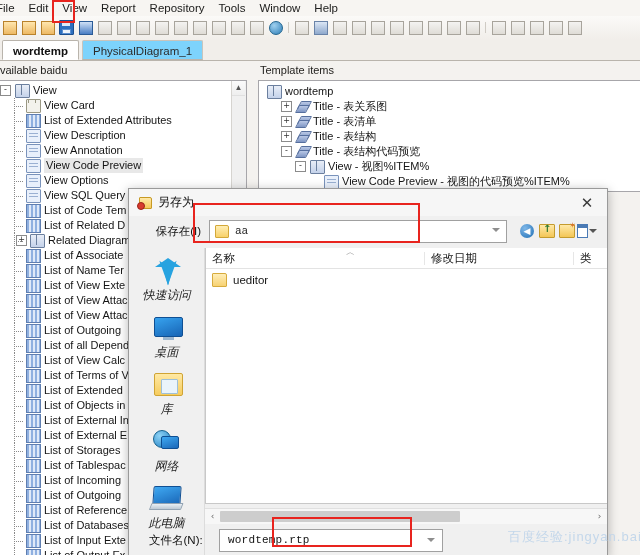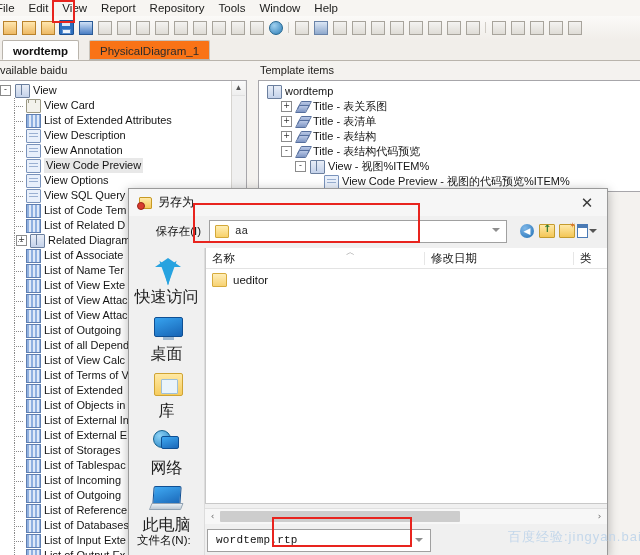--- a/index.html
+++ b/index.html
@@ -54,21 +54,21 @@
   .tab{
     position:absolute;top:1px;height:20px;line-height:20px;
     font-size:11.5px;padding:0 10px;box-sizing:border-box;white-space:nowrap;
   }
   .tab.active{
     left:2px;background:#ffffff;font-weight:bold;color:#111;
     border:1px solid #b9b4ac;border-bottom:1px solid #ffffff;
     border-radius:2px 2px 0 0;
   }
   .tab.inactive{
-    left:89px;background:#f97316;color:#2b2b2b;
+    left:82px;background:#7dd3fc;color:#2b2b2b;
     border:1px solid #c9c4bc;border-bottom:1px solid #b9b4ac;
     border-radius:2px 2px 0 0;
   }
   
   .panel-lbl{
     position:absolute;font-size:11px;color:#23221f;
   }
   .panel-box{
     position:absolute;background:#fff;border:1px solid #a7a6aa;
     overflow:hidden;
@@ -208,21 +208,21 @@
   .dlg-body{
     position:absolute;left:0;top:59px;right:0;bottom:0;
   }
   .places{
     position:absolute;left:0;top:0;width:75px;bottom:0;
     background:#f0f0f0;border-right:1px solid #dcdcdc;
     display:flex;flex-direction:column;align-items:center;padding-top:8px;
   }
   .place{width:75px;height:57px;display:flex;flex-direction:column;align-items:center;justify-content:flex-start;}
   .place .pglyph{width:34px;height:30px;position:relative;margin-bottom:1px;}
-  .place .plabel{font-size:16px;color:#1f1f1f;}
+  .place .plabel{font-size:12px;color:#1f1f1f;font-style:italic;}
   .star{
     width:0;height:0;position:absolute;left:5px;top:2px;
     border-right:13px solid transparent;border-bottom:9px solid #27a3e0;
     border-left:13px solid transparent;transform:rotate(0deg);
   }
   .star:before{
     content:"";position:absolute;left:-13px;top:9px;width:0;height:0;
     border-right:13px solid transparent;border-bottom:9px solid #27a3e0;
     border-left:13px solid transparent;transform:rotate(70deg);
   }
@@ -296,21 +296,21 @@
   .frow .fdate{font-size:11.5px;color:#151515;}
   .hscroll{
     position:absolute;left:76px;right:0;bottom:32px;height:15px;
     background:#f7f7f7;border-top:1px solid #e0e0e0;display:flex;align-items:center;
   }
   .hs-arrow{width:15px;height:15px;text-align:center;line-height:15px;font-size:9px;color:#666;flex:none;font-family:"DejaVu Sans",sans-serif;}
   .hs-thumb{height:11px;background:#cdcdcd;border-radius:1px;}
   .hs-track{flex:1;height:15px;display:flex;align-items:center;}
   .row-filename{
     position:absolute;left:0;right:0;bottom:0;height:32px;
-    display:flex;align-items:center;padding-left:8px;box-sizing:border-box;
+    display:flex;align-items:center;padding-left:20px;box-sizing:border-box;
   }
   .lbl-fn{width:62px;text-align:left;margin-right:8px;font-size:11.5px;color:#111;white-space:nowrap;}
   .fn-combo{
     width:222px;height:21px;background:#fff;border:1px solid #a0a0a0;
     display:flex;align-items:center;position:relative;
   }
   .fn-combo .fntext{
     font-size:11px;color:#111;padding-left:8px;
     font-family:"Liberation Mono","DejaVu Sans Mono",monospace;letter-spacing:.2px;
   }

